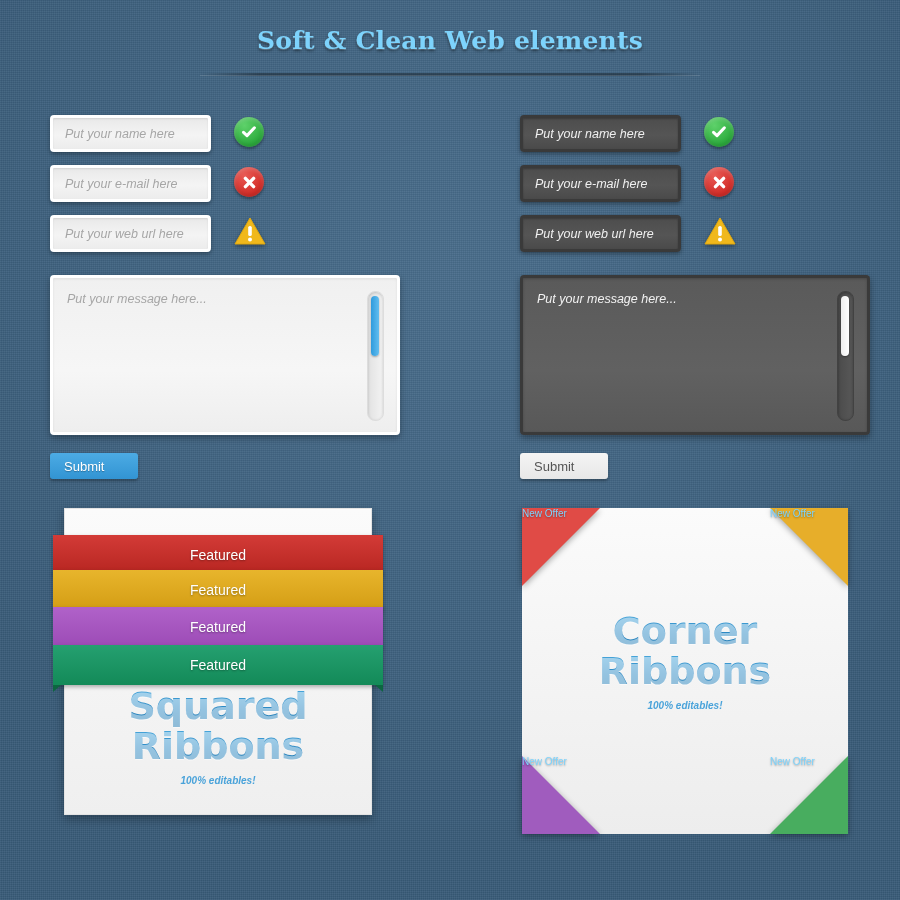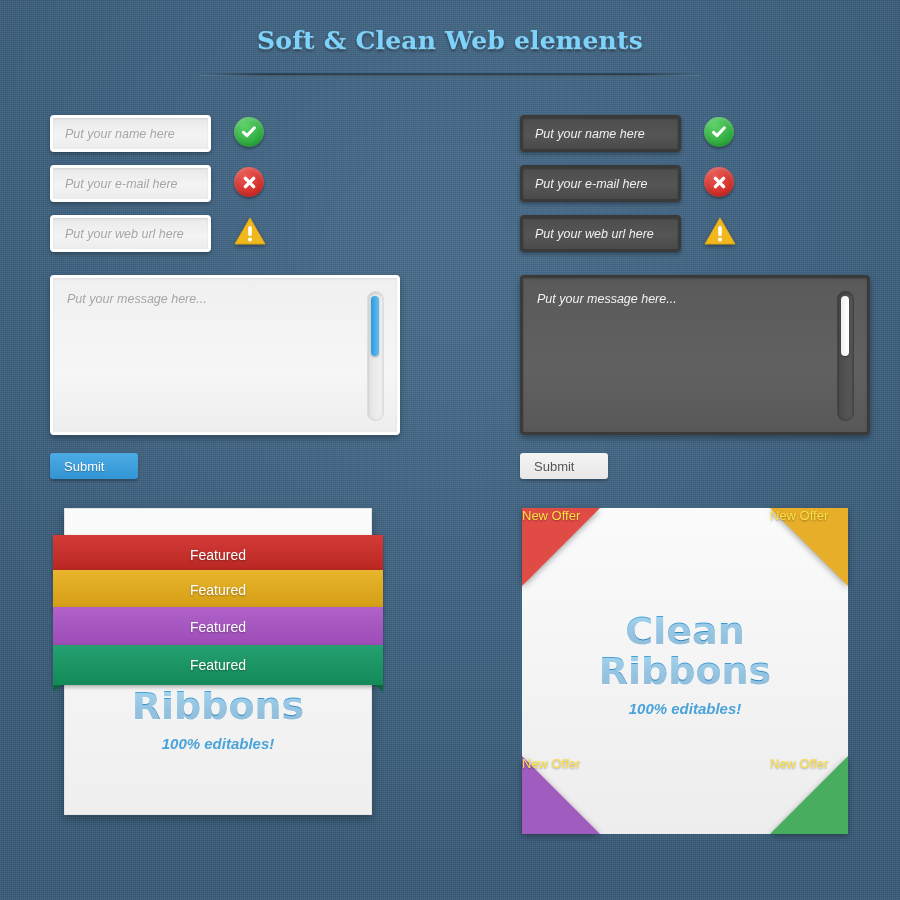--- a/index.html
+++ b/index.html
@@ -153,37 +153,37 @@
   .card-body{
     position:absolute;left:0;right:0;text-align:center;
   }
   .card-title{
     font-family:"DejaVu Sans", sans-serif;font-weight:bold;font-size:38px;line-height:1.05;
     background:linear-gradient(to bottom,#4aa8dc 5%,#2a87c2 55%,#1e77ae);
     -webkit-background-clip:text;background-clip:text;color:transparent;
     text-shadow:0 1px 0 rgba(255,255,255,.5);
   }
   .card-sub{
-    margin-top:8px;font-size:15px;font-style:italic;color:#4aa3da;font-weight:bold;
+    margin-top:8px;font-size:10px;font-style:italic;color:#4aa3da;font-weight:bold;
   }
 
   
   .corner-panel{position:absolute;left:522px;top:508px;width:326px;height:326px;}
   .oct-card{
     position:absolute;inset:0;
     background:linear-gradient(to bottom,#fbfbfb,#ededed);
     clip-path:polygon(22% 0,78% 0,100% 22%,100% 78%,78% 100%,22% 100%,0 78%,0 22%);
     box-shadow:0 4px 10px rgba(0,0,0,.30);
   }
   .corner{
     position:absolute;width:0;height:0;border-style:solid;
     filter:drop-shadow(0 2px 3px rgba(0,0,0,.35));
   }
   .corner-label{
-    position:absolute;color:#fde047;font-size:13px;white-space:nowrap;
+    position:absolute;color:#7dd3fc;font-size:10px;white-space:nowrap;
     text-shadow:0 1px 2px rgba(0,0,0,.35);
   }
   .c-tl{top:0;left:0;border-width:78px 78px 0 0;border-color:#e04b46 transparent transparent transparent;}
   .c-tr{top:0;right:0;border-width:0 78px 78px 0;border-color:transparent #e7ae2a transparent transparent;}
   .c-bl{bottom:0;left:0;border-width:78px 0 0 78px;border-color:transparent transparent transparent #a05cbe;}
   .c-br{bottom:0;right:0;border-width:0 0 78px 78px;border-color:transparent transparent #48ad5f transparent;}
   .corner-wrap{position:absolute;width:78px;height:78px;}
   .w-tl{top:0;left:0;} .w-tr{top:0;right:0;} .w-bl{bottom:0;left:0;} .w-br{bottom:0;right:0;}
 
   .watermark{
@@ -309,31 +309,32 @@
       <span>Featured</span>
     </div>
     <div class="sq-ribbon rb-purple" style="top:98px;">
       <span>Featured</span>
     </div>
     <div class="sq-ribbon rb-green" style="top:136px;">
       <span>Featured</span>
     </div>
 
     <div class="card-body" style="top:178px;">
+      <div class="card-title">Squared</div>
       <div class="card-title">Ribbons</div>
       <div class="card-sub">100% editables!</div>
     </div>
   </div>
 </div>
 
 <div class="corner-panel">
   <div class="oct-card"></div>
 
   <div class="card-body" style="top:104px;">
-    <div class="card-title">Clean</div>
+    <div class="card-title">Corner</div>
     <div class="card-title">Ribbons</div>
     <div class="card-sub">100% editables!</div>
   </div>
 
   <div class="corner-wrap w-tl">
     <div class="corner c-tl"></div>
     <span class="corner-label lbl">New Offer</span>
   </div>
   <div class="corner-wrap w-tr">
     <div class="corner c-tr"></div>

